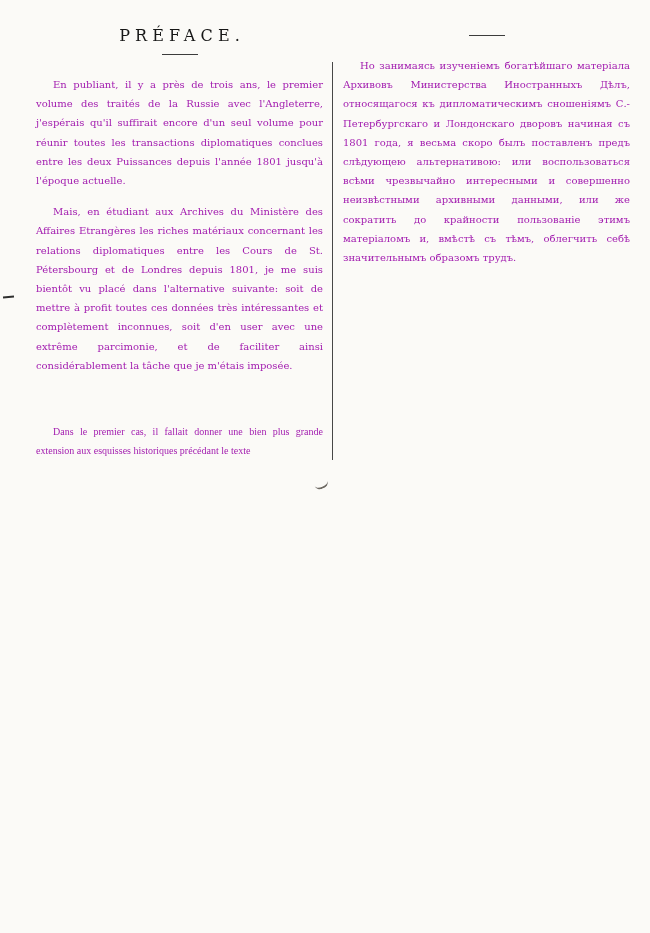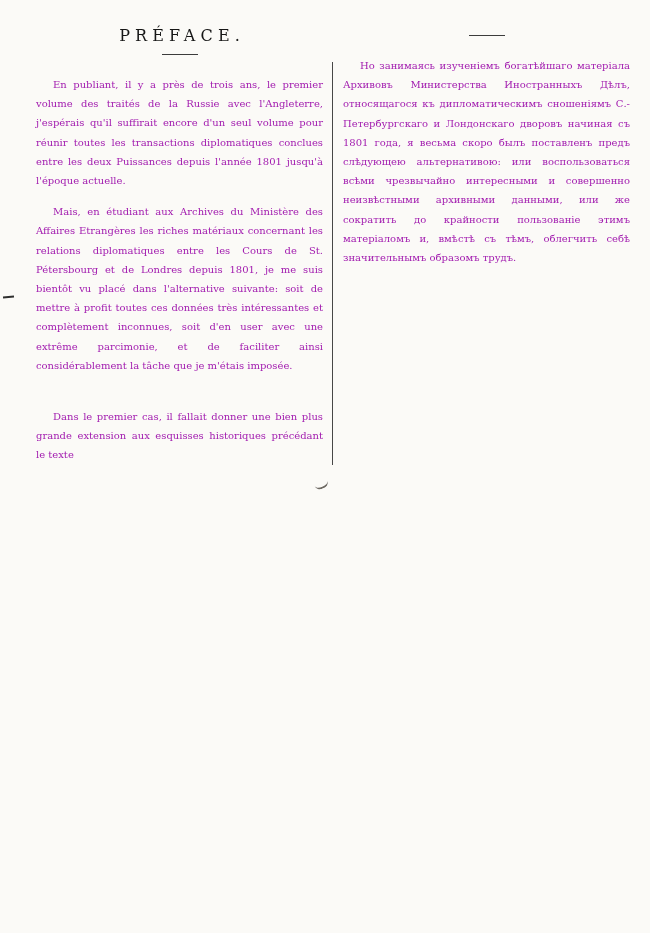--- a/index.html
+++ b/index.html
@@ -48,21 +48,21 @@
   }
   .para {
     margin: 0;
     font-size: 10px;
     line-height: 19.2px;
     text-align: justify;
     text-indent: 1.7em;
     color: #a21caf;
   }
   .para + .para { margin-top: 12px; }
-  .para.big-gap { margin-top: 32px; }
+  .para.big-gap { margin-top: 47px; font-family: Liberation Serif, serif; }
   .divider {
     width: 1px;
     background: #474747;
     margin-top: 36px;
     flex: 0 0 1px;
   }
   
   .margin-dash {
     position: absolute;
     left: 3px;

